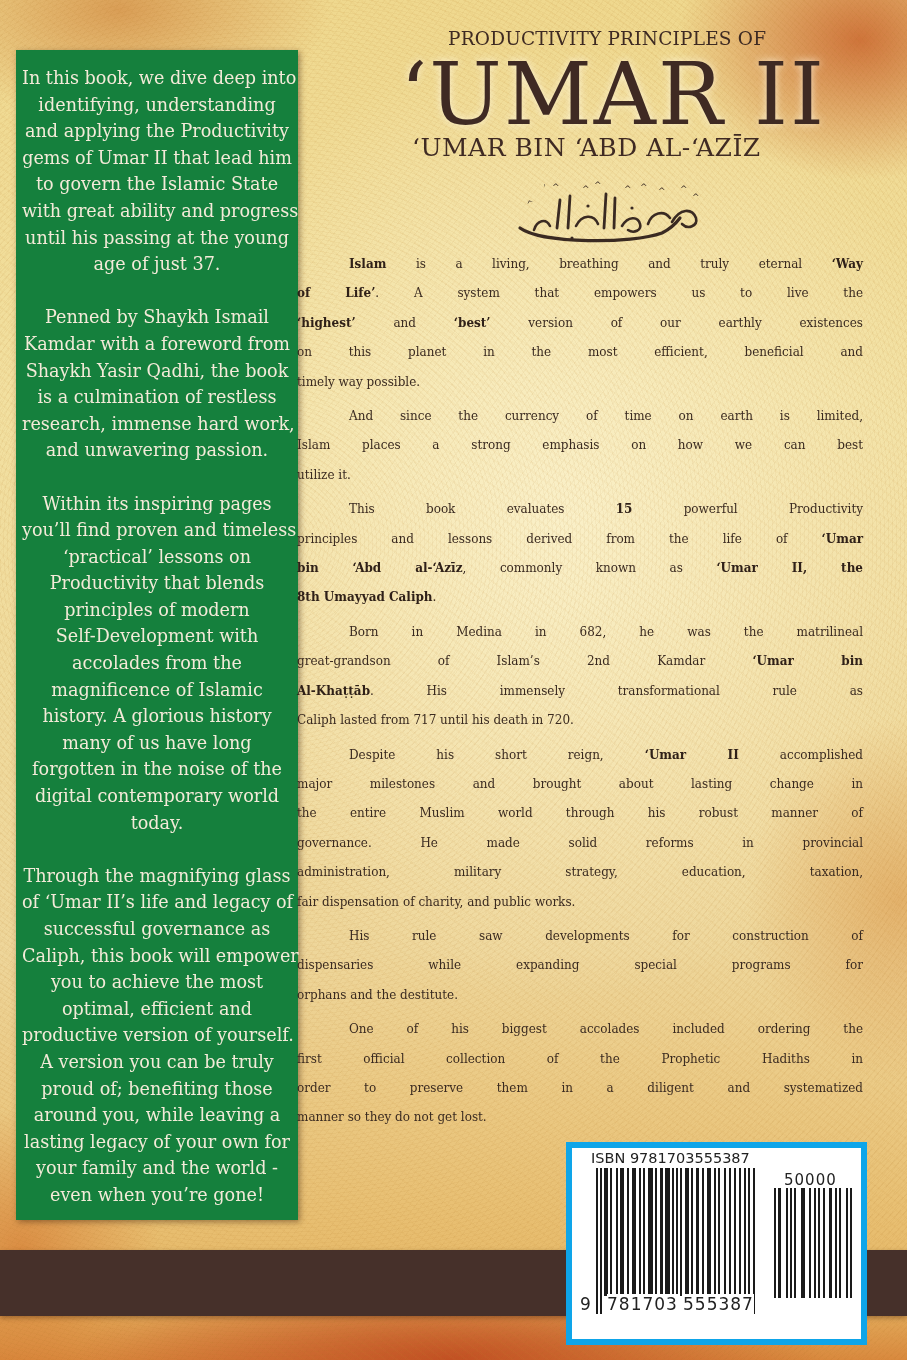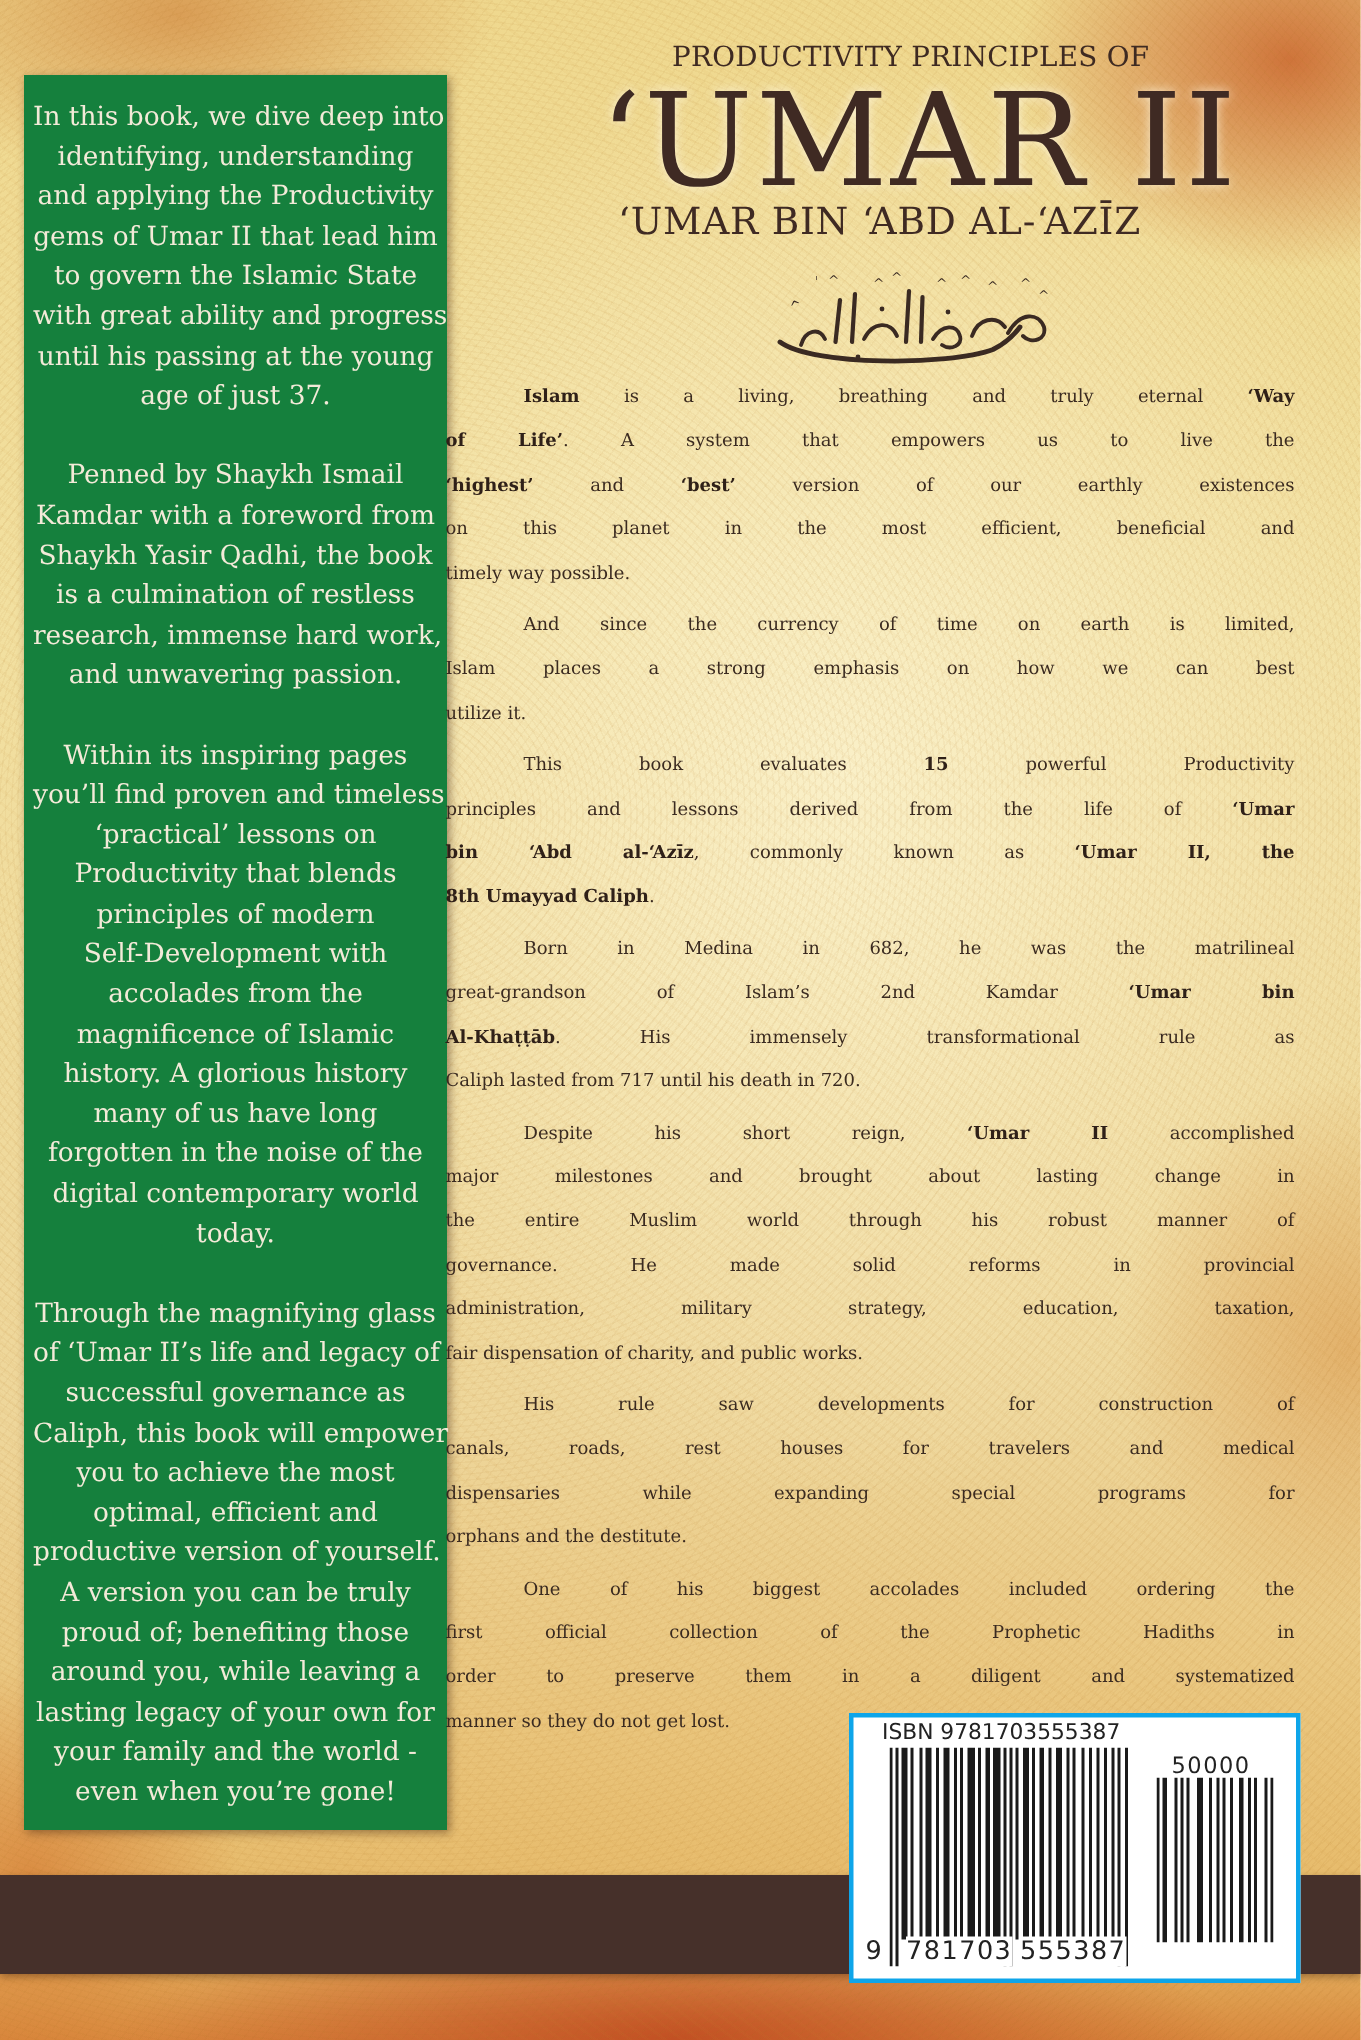--- a/index.html
+++ b/index.html
@@ -71,22 +71,22 @@
     font-family: "DejaVu Serif", serif; font-size: 12px; line-height: 29.4px;
     color: #3a2a20; text-align: justify;
   }
   .body p { margin: 0 0 5px 0; text-indent: 26px; }
   .body b { font-weight: bold; color: #2f2018; }
   .body .line { display: block; text-align: justify; text-align-last: justify; white-space: nowrap; }
   .body .line.last { text-align-last: left; }
 
   
   .barcode {
-    position: absolute; left: 566px; top: 1142px; width: 301px; height: 180px;
-    background: #ffffff; border: 3px solid #0ea5e9; box-sizing: border-box;
+    position: absolute; left: 566px; top: 1142px; width: 301px; height: 203px;
+    background: #ffffff; border: 6px solid #0ea5e9; box-sizing: border-box;
   }
   .isbn-label {
     position: absolute; left: 19px; top: 2px;
     font-family: "DejaVu Sans", sans-serif; font-size: 14.5px; color: #222;
     white-space: nowrap;
   }
   .bars { position: absolute; left: 24px; top: 20px; width: 163px; height: 146px; }
   .addon-label {
     position: absolute; left: 212px; top: 23px;
     font-family: "DejaVu Sans", sans-serif; font-size: 15px; color: #222;
@@ -220,21 +220,20 @@
   <p>
     <span class="line"><span>Despite his short reign, </span><b>‘Umar II</b><span> accomplished</span></span>
     <span class="line" style="text-indent:-26px">major milestones and brought about lasting change in</span>
     <span class="line" style="text-indent:-26px">the entire Muslim world through his robust manner of</span>
     <span class="line" style="text-indent:-26px">governance. He made solid reforms in provincial</span>
     <span class="line" style="text-indent:-26px">administration, military strategy, education, taxation,</span>
     <span class="line last" style="text-indent:-26px">fair dispensation of charity, and public works.</span>
   </p>
   <p>
     <span class="line">His rule saw developments for construction of</span>
-    <span class="line" style="text-indent:-26px">canals, roads, rest houses for travelers and medical</span>
     <span class="line" style="text-indent:-26px">dispensaries while expanding special programs for</span>
     <span class="line last" style="text-indent:-26px">orphans and the destitute.</span>
   </p>
   <p>
     <span class="line">One of his biggest accolades included ordering the</span>
     <span class="line" style="text-indent:-26px">first official collection of the Prophetic Hadiths in</span>
     <span class="line" style="text-indent:-26px">order to preserve them in a diligent and systematized</span>
     <span class="line last" style="text-indent:-26px">manner so they do not get lost.</span>
   </p>
 </div>

